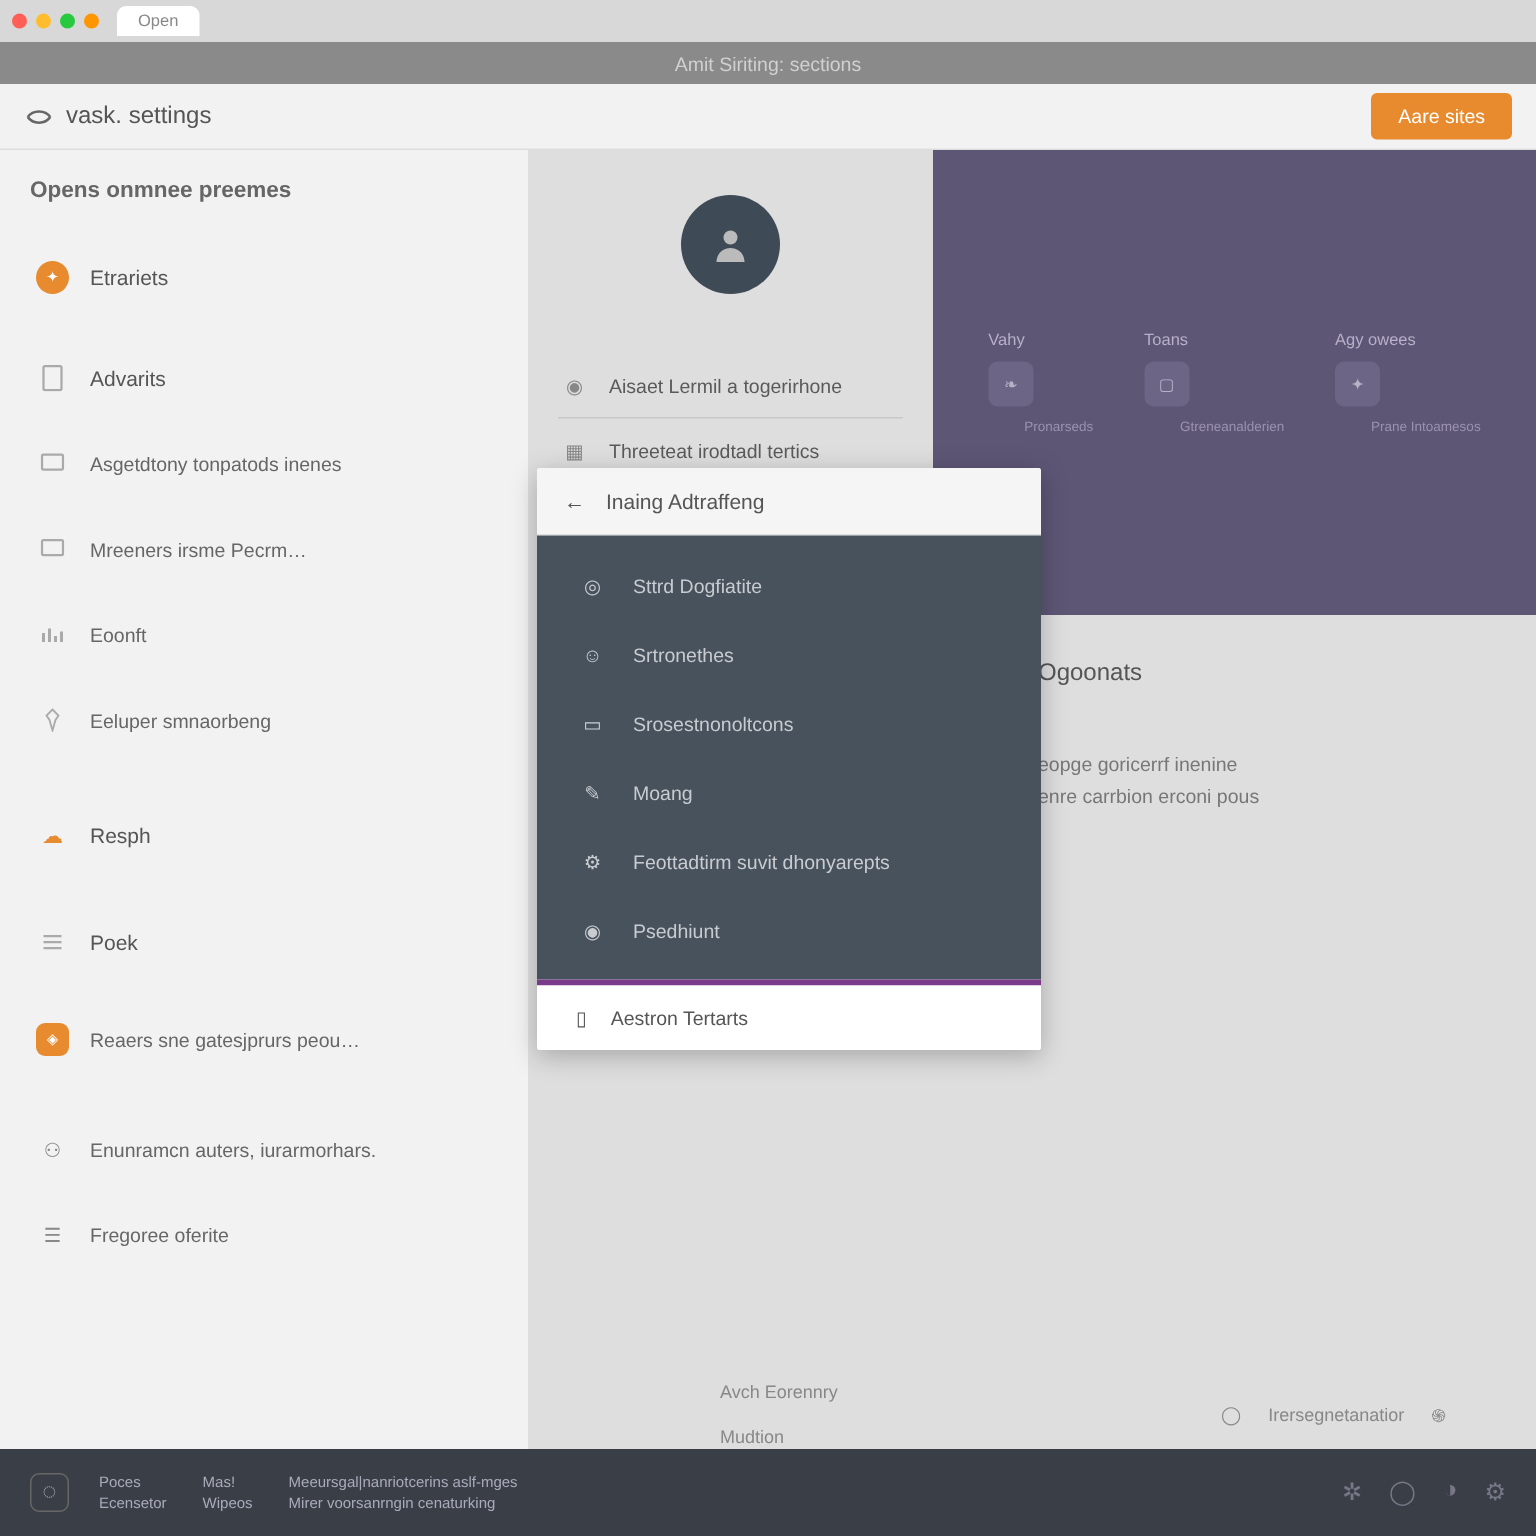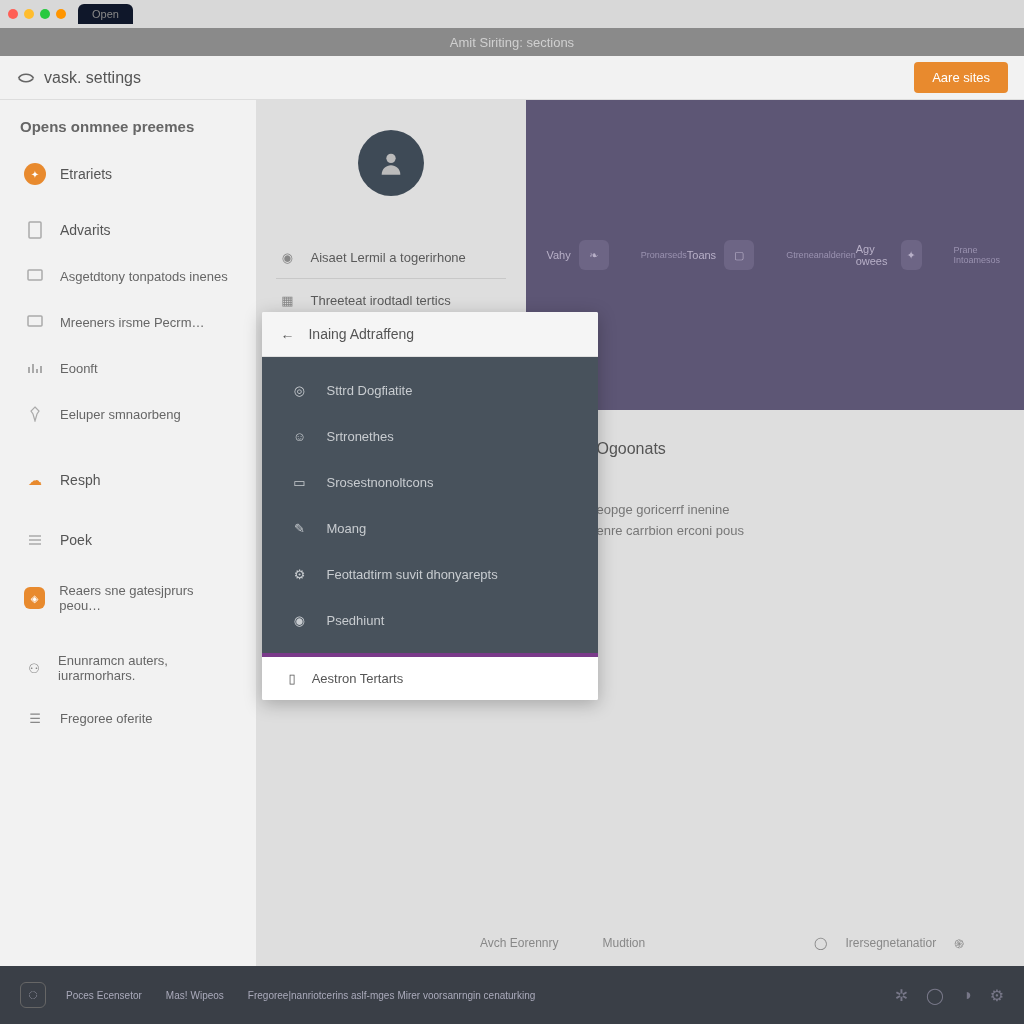--- a/index.html
+++ b/index.html
@@ -4,73 +4,73 @@
 <style>
 * { margin: 0; padding: 0; box-sizing: border-box; font-family: -apple-system, BlinkMacSystemFont, "Segoe UI", sans-serif; }
 body { width: 1024px; height: 1024px; background: #e8e8e8; overflow: hidden; position: relative; }
 
 .browser-chrome { height: 28px; background: #d8d8d8; display: flex; align-items: center; padding: 0 8px; gap: 6px; }
 .window-dot { width: 10px; height: 10px; border-radius: 50%; }
 .window-dot.red { background: #ff5f56; }
 .window-dot.yellow { background: #ffbd2e; }
 .window-dot.green { background: #27c93f; }
 .window-dot.orange { background: #ff9500; }
-.tab { background: #0f172a; padding: 4px 14px; border-radius: 6px 6px 0 0; font-size: 11px; color: #888; margin-left: 6px; }
+.tab { background: #ffffff; padding: 4px 14px; border-radius: 6px 6px 0 0; font-size: 11px; color: #888; margin-left: 6px; }
 
 .title-bar { height: 28px; background: #8a8a8a; display: flex; justify-content: center; align-items: center; color: #d0d0d0; font-size: 13px; }
 
 .header { height: 44px; background: #f2f2f2; display: flex; align-items: center; justify-content: space-between; padding: 0 16px; border-bottom: 1px solid #ddd; }
 .logo { display: flex; align-items: center; gap: 8px; color: #555; font-size: 16px; }
 .logo svg { width: 20px; height: 20px; }
 .primary-btn { background: #e88a2e; color: #fff; padding: 8px 18px; border: none; border-radius: 4px; font-size: 13px; cursor: pointer; }
 
 .app-body { display: flex; height: 866px; }
 
-.sidebar { width: 352px; background: #f2f2f2; padding: 18px 20px; display: flex; flex-direction: column; gap: 8px; }
+.sidebar { width: 352px; background: #f2f2f2; padding: 18px 20px; display: flex; flex-direction: column; gap: 19px; }
 .side-heading { color: #666; font-size: 15px; font-weight: 600; margin-bottom: 12px; }
 .side-item { display: flex; align-items: center; gap: 14px; padding: 8px 4px; color: #555; font-size: 14px; cursor: pointer; }
 .side-item.compact { font-size: 13px; color: #666; }
 .side-icon { width: 22px; height: 22px; display: flex; align-items: center; justify-content: center; color: #888; }
 .badge { width: 22px; height: 22px; border-radius: 50%; background: #e88a2e; display: flex; align-items: center; justify-content: center; color: #fff; font-size: 10px; }
 .badge.square { border-radius: 6px; }
 
 .content { flex: 1; background: #dedede; position: relative; display: flex; flex-direction: column; }
 
 .hero { height: 310px; display: flex; }
 .hero-left { width: 270px; background: #dedede; display: flex; flex-direction: column; align-items: center; padding-top: 30px; }
 .avatar-circle { width: 66px; height: 66px; border-radius: 50%; background: #3e4a56; display: flex; align-items: center; justify-content: center; color: #ccc; margin-bottom: 40px; }
 .hero-tabs { width: 100%; padding: 0 20px; }
 .hero-tab { display: flex; align-items: center; gap: 12px; padding: 10px 0; color: #5a5a5a; font-size: 13px; border-bottom: 1px solid #c8c8c8; cursor: pointer; }
 .hero-right { flex: 1; background: #5d5675; display: flex; justify-content: space-around; align-items: center; padding: 0 20px; }
-.panel-tile { display: flex; flex-direction: row; align-items: center; gap: 8px; color: #b8b0c8; font-size: 11px; }
+.panel-tile { display: flex; flex-direction: column; align-items: flex-start; gap: 8px; color: #b8b0c8; font-size: 11px; }
 .tile-icon { width: 30px; height: 30px; border-radius: 6px; background: #6d6585; display: flex; align-items: center; justify-content: center; }
 .tile-label { font-size: 11px; }
 .tile-sub { font-size: 9px; color: #9a92b0; padding-left: 24px; }
 
 .dropdown { position: absolute; top: 212px; left: 6px; width: 336px; background: #fff; box-shadow: 0 4px 18px rgba(0,0,0,0.25); border-radius: 2px; overflow: hidden; z-index: 10; }
 .dd-header { display: flex; align-items: center; gap: 14px; padding: 14px 18px; background: #f5f5f5; color: #555; font-size: 14px; border-bottom: 1px solid #e0e0e0; }
 .dd-body { background: #48525c; padding: 10px 0; }
 .dd-item { display: flex; align-items: center; gap: 16px; padding: 12px 26px; color: #c8ccd0; font-size: 13px; cursor: pointer; }
 .dd-item .ico { width: 22px; height: 22px; display: flex; align-items: center; justify-content: center; }
 .dd-divider { height: 4px; background: #7a3a8a; }
 .dd-footer { display: flex; align-items: center; gap: 16px; padding: 14px 26px; background: #fff; color: #555; font-size: 13px; cursor: pointer; }
 
 .content-lower { flex: 1; background: #dedede; padding: 30px 50px 48px 340px; }
 .section-title { color: #555; font-size: 16px; margin-bottom: 14px; }
 .section-text { color: #777; font-size: 13px; margin-bottom: 6px; }
 
 .footer-util { position: absolute; bottom: 58px; left: 0; right: 0; height: 46px; display: flex; align-items: center; justify-content: space-between; padding: 0 60px 0 480px; color: #888; font-size: 12px; }
-.footer-util .links { display: flex; gap: 44px; }
+.footer-util .links { display: flex; gap: 16px; flex-direction: column; }
 .footer-util .right { display: flex; gap: 18px; align-items: center; }
 
 .bottom-bar { position: absolute; bottom: 0; left: 0; right: 0; height: 58px; background: #3a3f47; display: flex; align-items: center; padding: 0 20px; color: #aab; justify-content: space-between; }
 .bb-left { display: flex; align-items: center; gap: 20px; }
 .bb-icon-box { width: 26px; height: 26px; border: 1px solid #666; border-radius: 6px; display: flex; align-items: center; justify-content: center; }
 .bb-cols { display: flex; gap: 24px; font-size: 10px; }
-.bb-col { display: flex; gap: 3px; }
+.bb-col { display: flex; flex-direction: column; gap: 3px; }
 .bb-right { display: flex; gap: 18px; }
 .bb-right .ico { color: #778; }
 
 svg { display: block; }
 </style>
 </head>
 <body>
 
 <div class="browser-chrome">
   <span class="window-dot red"></span>
@@ -280,21 +280,21 @@
     <div class="bb-cols">
       <div class="bb-col">
         <span>Poces</span>
         <span>Ecensetor</span>
       </div>
       <div class="bb-col">
         <span>Mas!</span>
         <span>Wipeos</span>
       </div>
       <div class="bb-col">
-        <span>Fregoree|nanriotcerins aslf-mges</span>
+        <span>Meeursgal|nanriotcerins aslf-mges</span>
         <span>Mirer voorsanrngin cenaturking</span>
       </div>
     </div>
   </div>
   <div class="bb-right">
     <span class="ico">✲</span>
     <span class="ico">◯</span>
     <span class="ico">◑</span>
     <span class="ico">⚙</span>
   </div>

